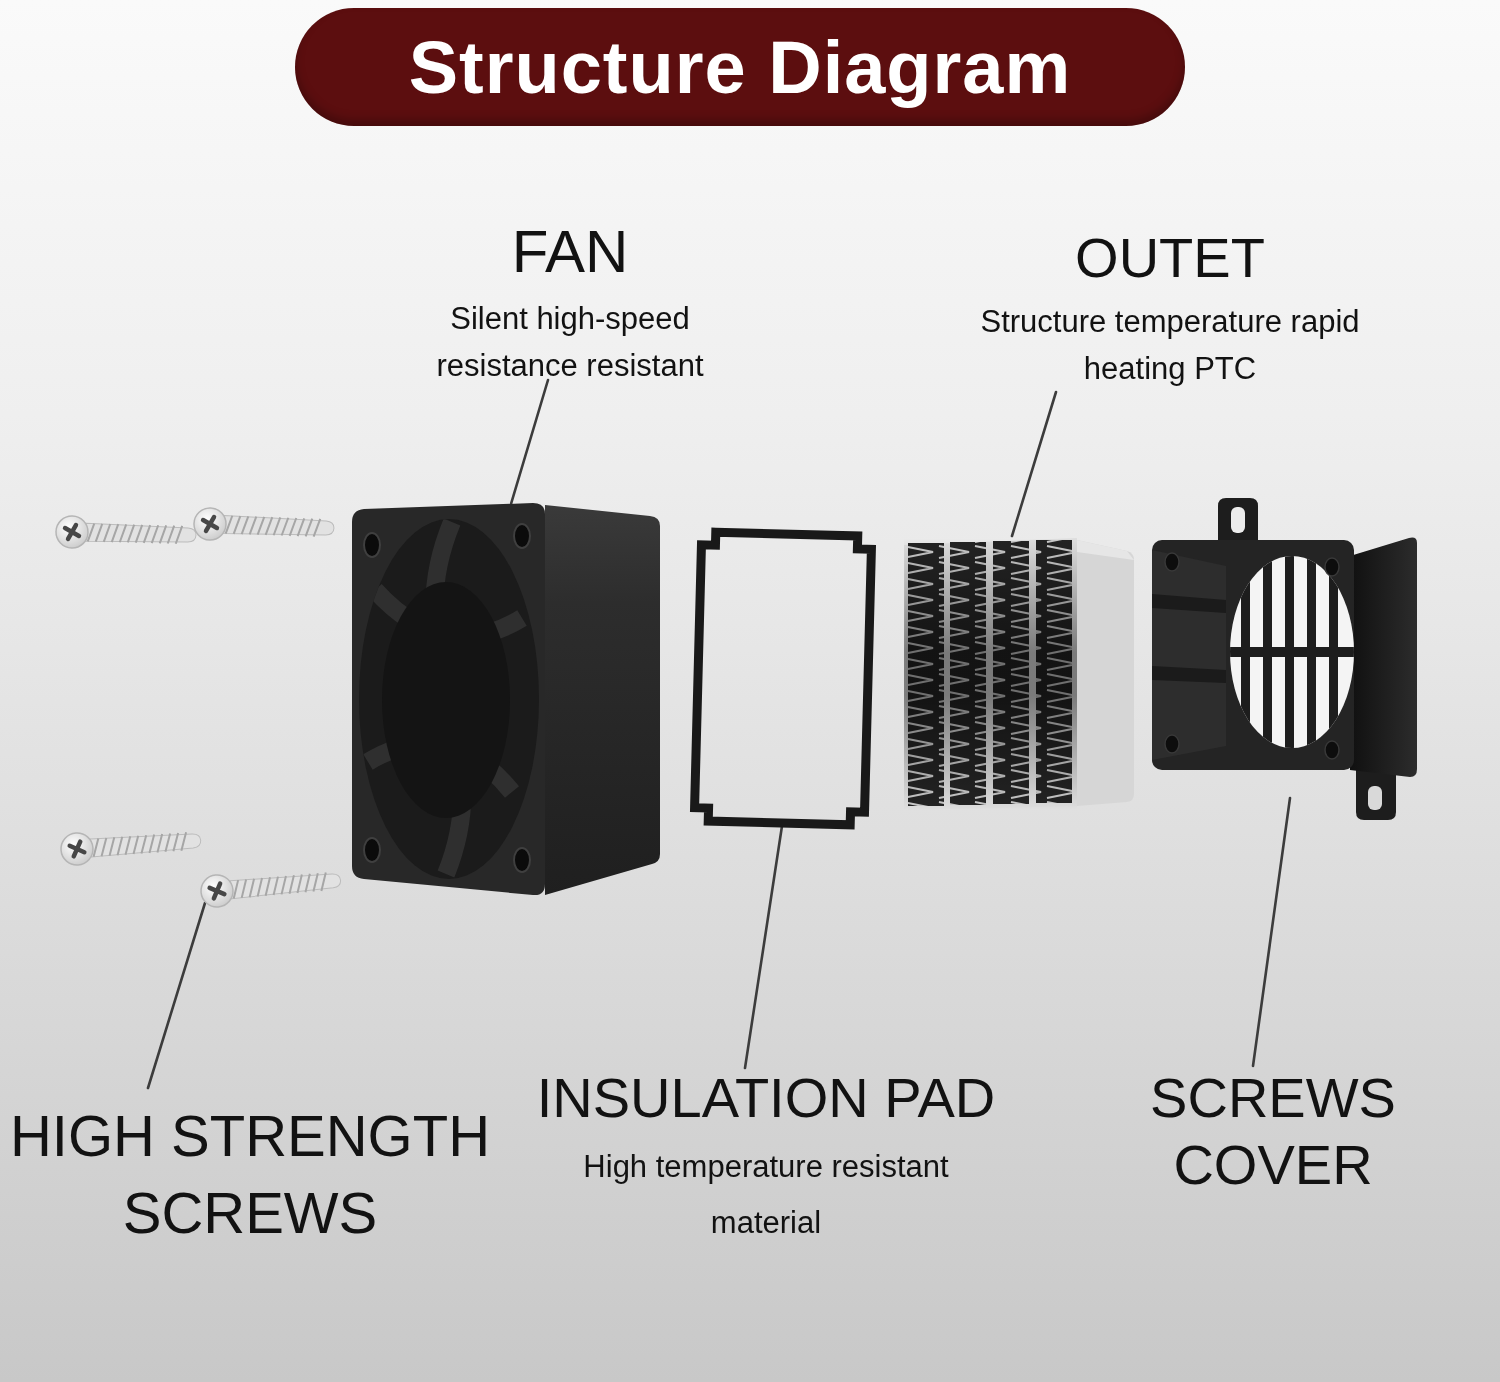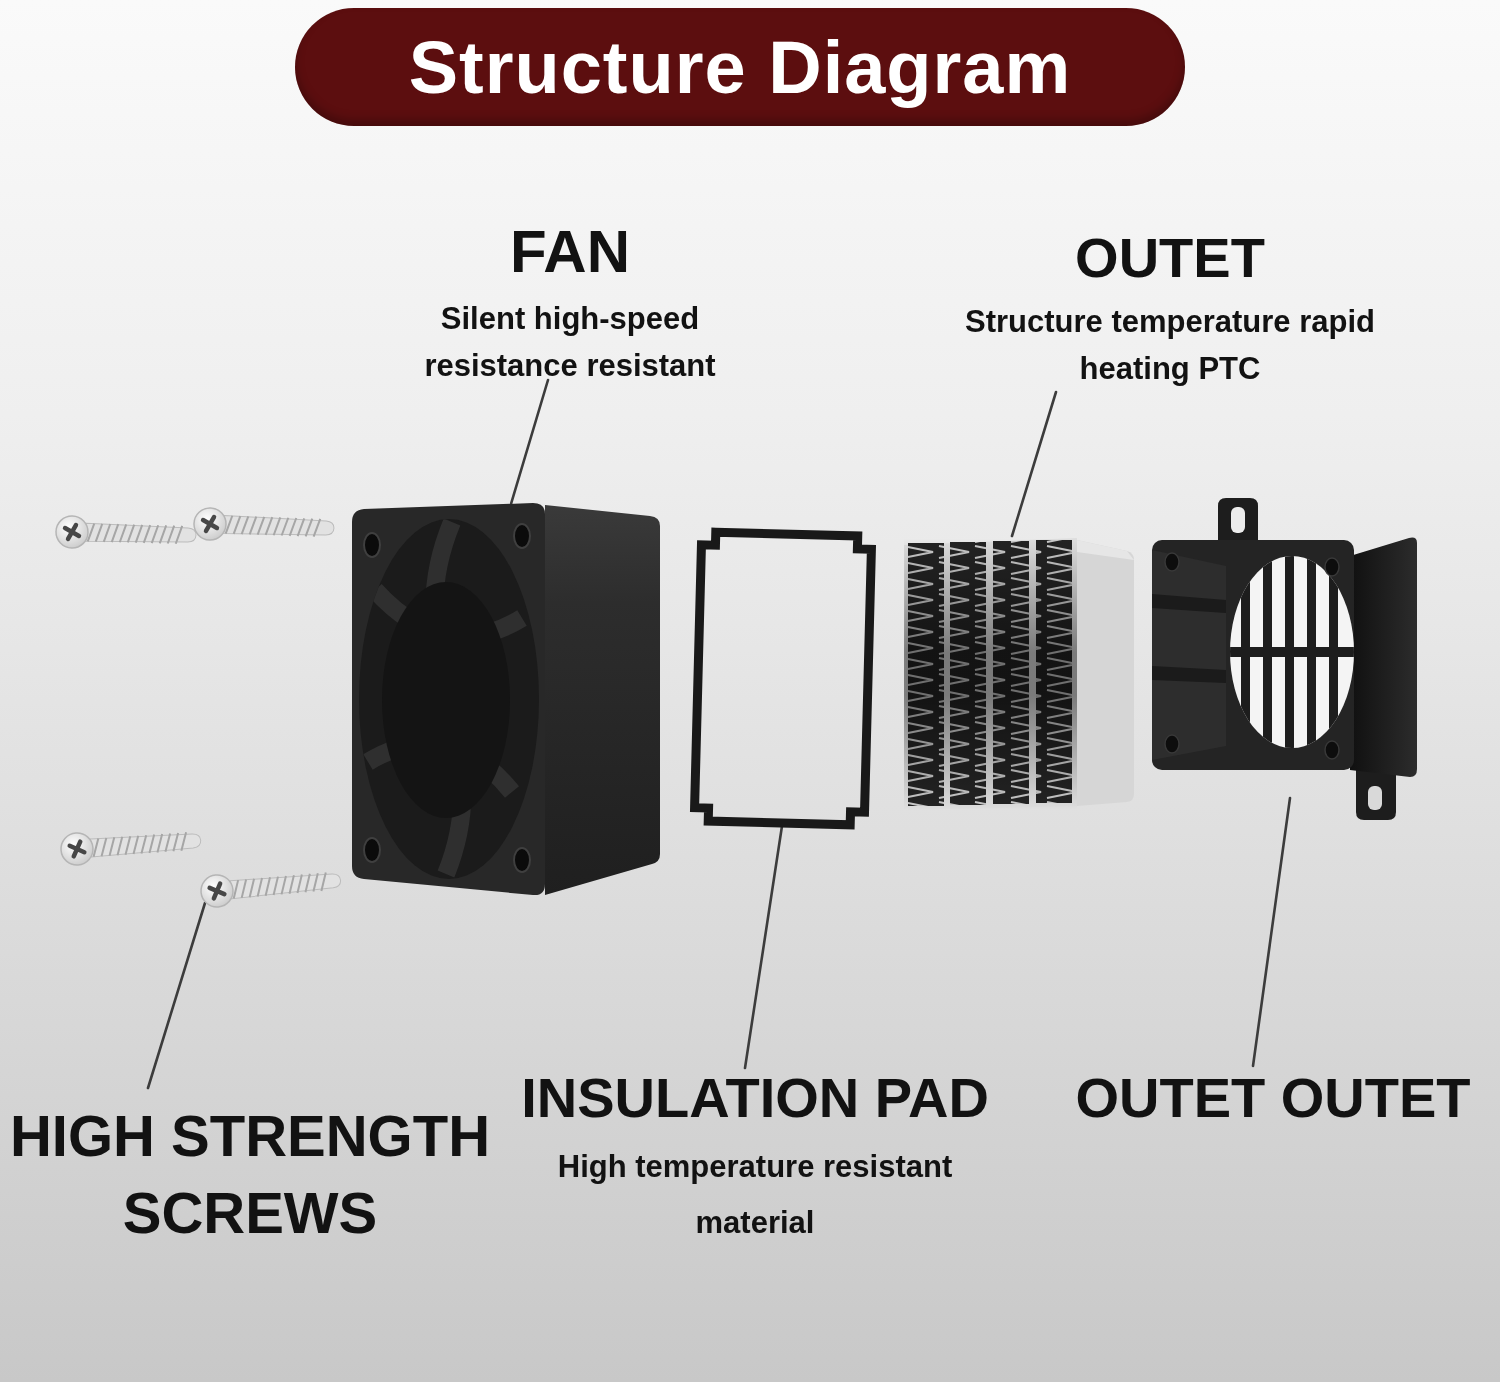--- a/index.html
+++ b/index.html
@@ -16,30 +16,30 @@
     border-radius:60px;
     display:flex;align-items:center;justify-content:center;
     box-shadow:inset 0 -6px 10px rgba(0,0,0,0.25);
   }
   .banner span{
     color:#ffffff;font-size:74px;font-weight:bold;letter-spacing:1px;
     white-space:nowrap;
   }
   .art{position:absolute;left:0;top:0;width:1500px;height:1382px;}
   .label{
-    position:absolute;text-align:center;color:#121212;font-weight:bold;
+    position:absolute;text-align:center;color:#121212;font-weight:normal;
   }
   .label-name{font-size:56px;line-height:1.2;white-space:pre-line;}
   .label-desc{font-size:31px;line-height:1.5;margin-top:8px;white-space:pre-line;}
   .fan-label{left:330px;top:216px;width:480px;}
   .fan-label .label-name{font-size:60px;}
   .heater-label{left:920px;top:224px;width:500px;}
   .screws-label{left:0px;top:1098px;width:500px;}
   .screws-label .label-name{font-size:58px;line-height:1.32;}
-  .pad-label{left:495px;top:1064px;width:520px;}
+  .pad-label{left:506px;top:1064px;width:520px;}
   .pad-label .label-desc{line-height:1.8;}
   .cover-label{left:1058px;top:1064px;width:430px;}
   .cover-label .label-desc{line-height:1.42;}
 </style>
 </head>
 <body>
 
 <div class="stage">
 
   <svg class="art" viewBox="0 0 1500 1382" aria-hidden="true">
@@ -181,16 +181,16 @@
 SCREWS</div>
   </div>
 
   <div class="label pad-label">
     <div class="label-name">INSULATION PAD</div>
     <div class="label-desc">High temperature resistant
 material</div>
   </div>
 
   <div class="label cover-label">
-    <div class="label-name">OUTET OUTET</div>
+    <div class="label-name">SCREWS COVER</div>
   </div>
 
 </div>
 
 </body></html>

